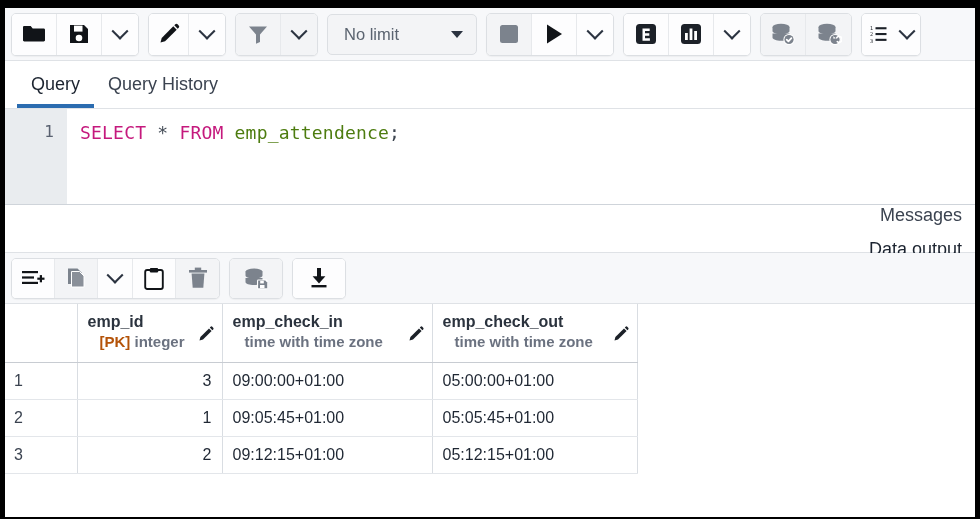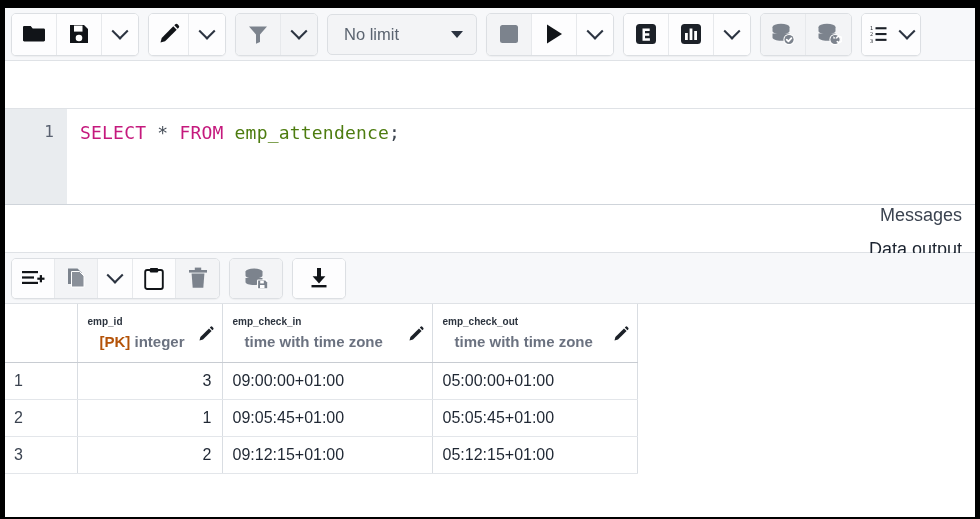--- a/index.html
+++ b/index.html
@@ -212,21 +212,21 @@
     height: 58px;
     padding: 8px 10px 6px 10px;
     text-align: left;
   }
   th.rowhead-blank {
     width: 72px;
     border-right: 1px solid #d9dde2;
   }
   th.colhead { position: relative; }
   .col-name {
-    font-size: 10px;
+    font-size: 16px;
     font-weight: bold;
     color: #2b333e;
     line-height: 20px;
     white-space: nowrap;
   }
   .col-type {
     font-size: 15px;
     color: #6b7280;
     line-height: 20px;
     white-space: nowrap;
@@ -402,20 +402,22 @@
             <rect x="5.5" y="9" width="11" height="2.1" fill="#1c2128"></rect>
             <rect x="5.5" y="14.8" width="11" height="2.1" fill="#1c2128"></rect>
           </svg>
         </span>
         <span class="chev" style="margin-left:5px"></span>
       </div>
     </div>
   </div>
 
   <div class="qtabs">
+    <div class="qtab active">Query</div>
+    <div class="qtab">Query History</div>
   </div>
 
   <div class="editor">
     <div class="gutter">1</div>
     <div class="code"><span class="kw">SELECT</span><span> </span><span class="op">*</span><span> </span><span class="kw">FROM</span><span> </span><span class="ident">emp_attendence</span><span class="punct">;</span></div>
   </div>
 
   <div class="rtabs">
     <div class="rtab">Messages</div>
     <div class="rtab active">Data output</div>

